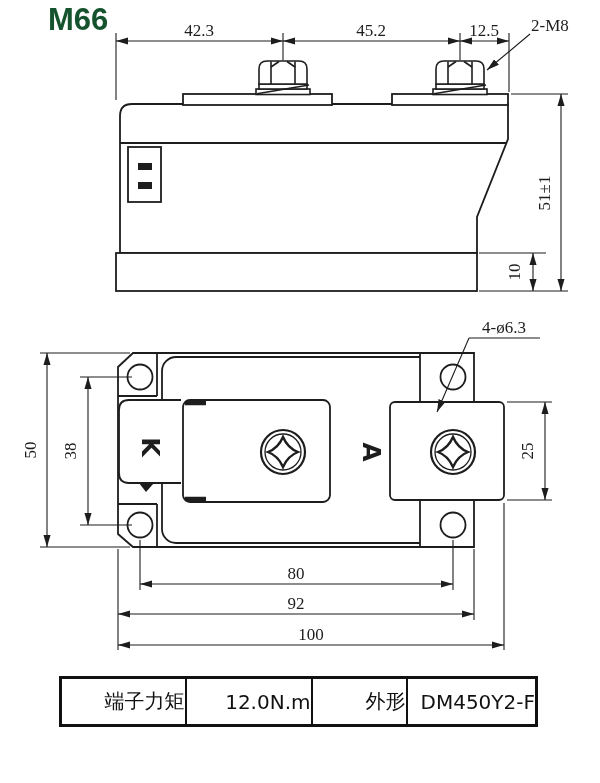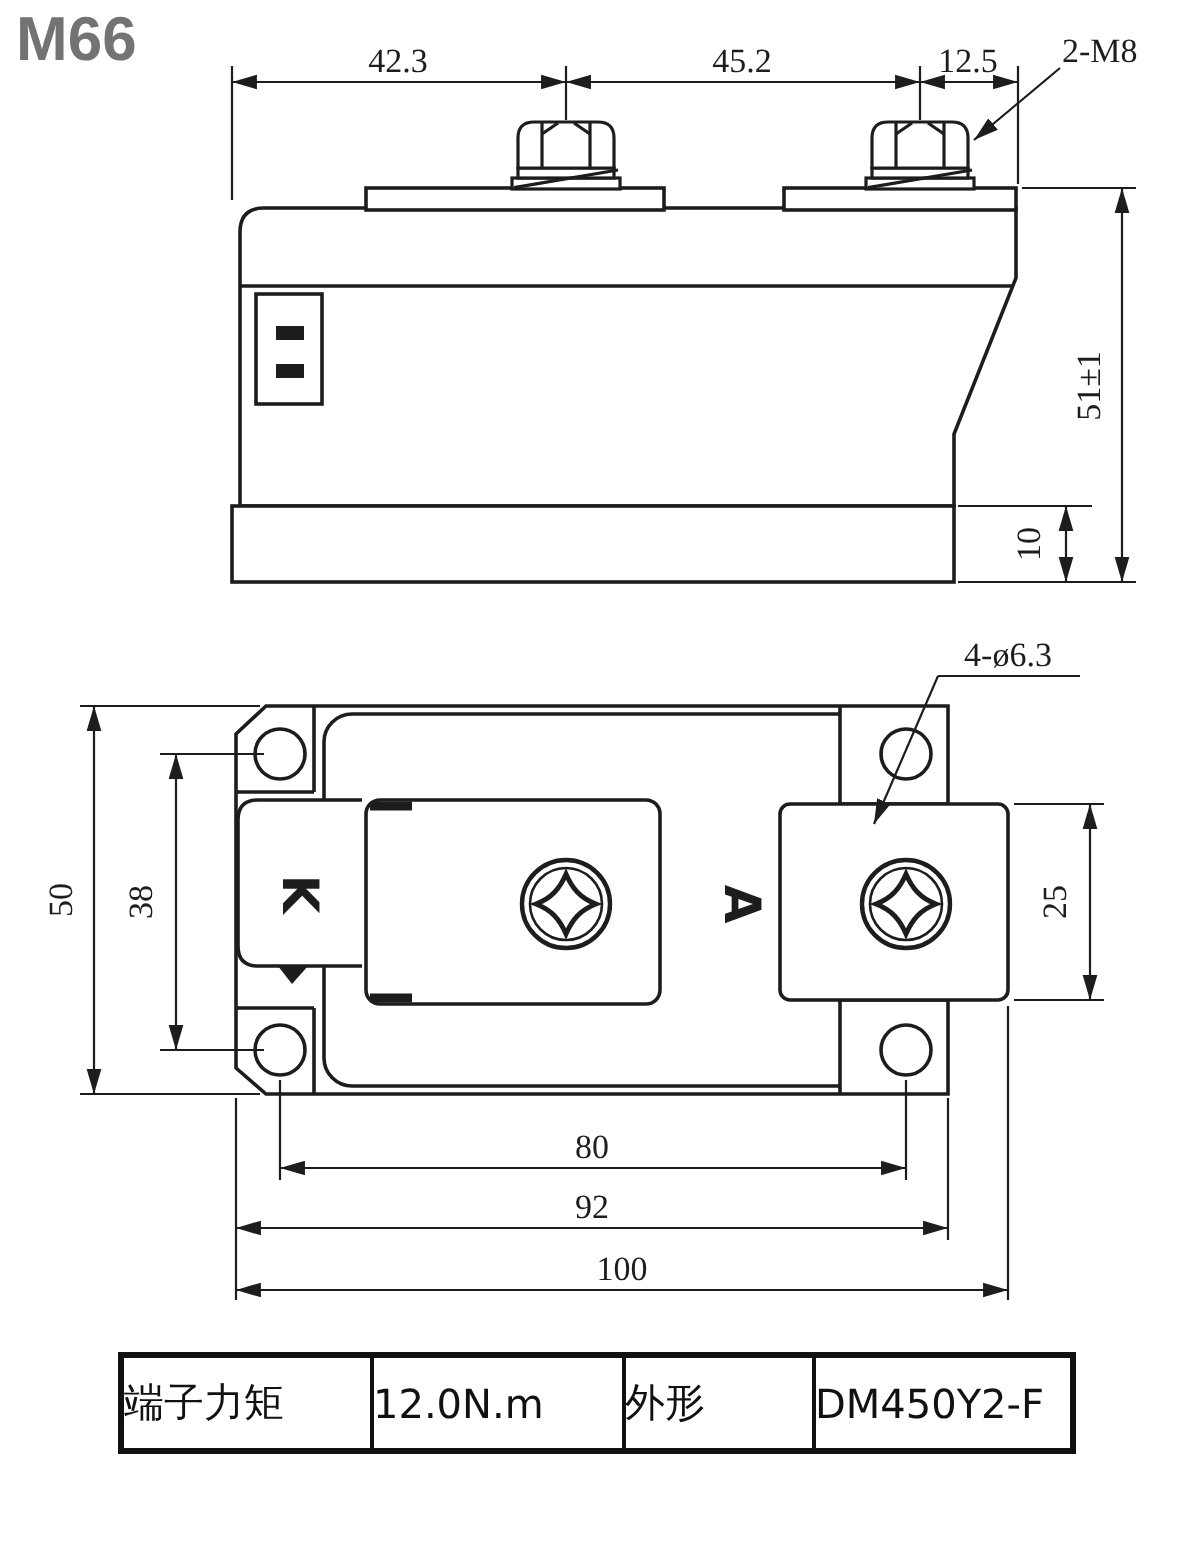--- a/index.html
+++ b/index.html
@@ -7,31 +7,31 @@
        font-family:"Liberation Sans",sans-serif;color:#1d1d1d;}
   .canvas{position:absolute;inset:0;background:#fff;overflow:hidden;}
   .title{position:absolute;left:8px;top:2px;font-size:31px;font-weight:bold;
          letter-spacing:0px;font-family:"Liberation Sans",sans-serif;}
   svg{position:absolute;left:0;top:0;}
   svg text{fill:#1d1d1d;}
   .dim{font-family:"Liberation Serif",serif;font-size:17px;}
   .term{font-family:"DejaVu Sans",sans-serif;font-size:25px;font-weight:bold;}
   .spec{position:absolute;left:59px;top:676px;border-collapse:collapse;
         table-layout:fixed;}
-  .spec td{border:2px solid #111;text-align:left;vertical-align:middle;
+  .spec td{border:2px solid #111;text-align:right;vertical-align:middle;
            height:45px;font-size:20px;font-family:"DejaVu Sans","Liberation Sans",sans-serif;
            padding:0;color:#111;}
   .spec{border:3px solid #111;}
 </style>
 </head>
 <body>
 
 <div class="canvas">
 
-  <div class="title" id="titleEl" style="color: #737373;">M66</div>
+  <div class="title" id="titleEl" style="color: #14532d; margin-left: 40px;">M66</div>
 
   <svg width="600" height="668" viewBox="0 0 600 668">
     <defs>
       <marker id="ar" viewBox="0 0 12 8" markerWidth="13" markerHeight="9" refX="11.5" refY="4" orient="auto-start-reverse" markerUnits="userSpaceOnUse">
         <path d="M0,0.6 L11.5,4 L0,7.4 Z" fill="#1d1d1d"></path>
       </marker>
     </defs>
 
     <g stroke="#1d1d1d" fill="none">
 

